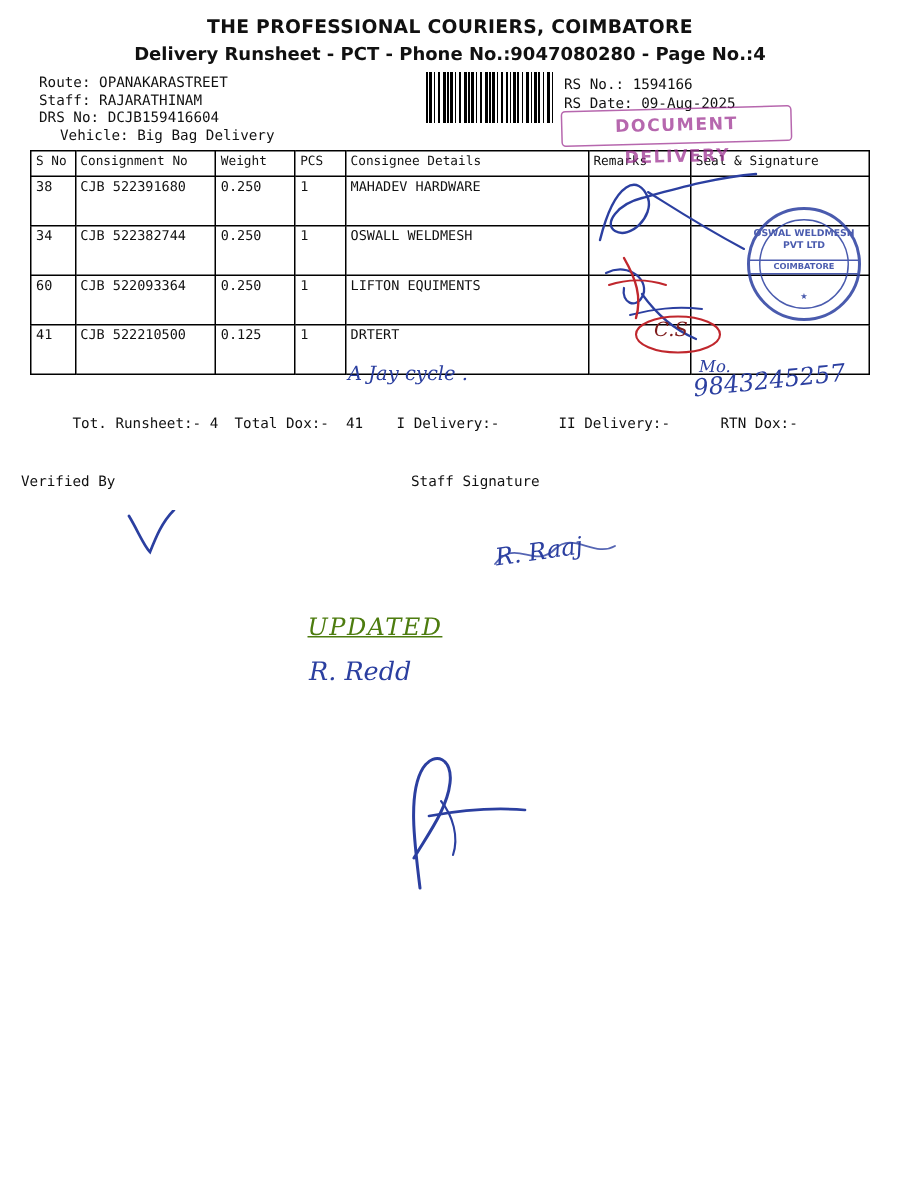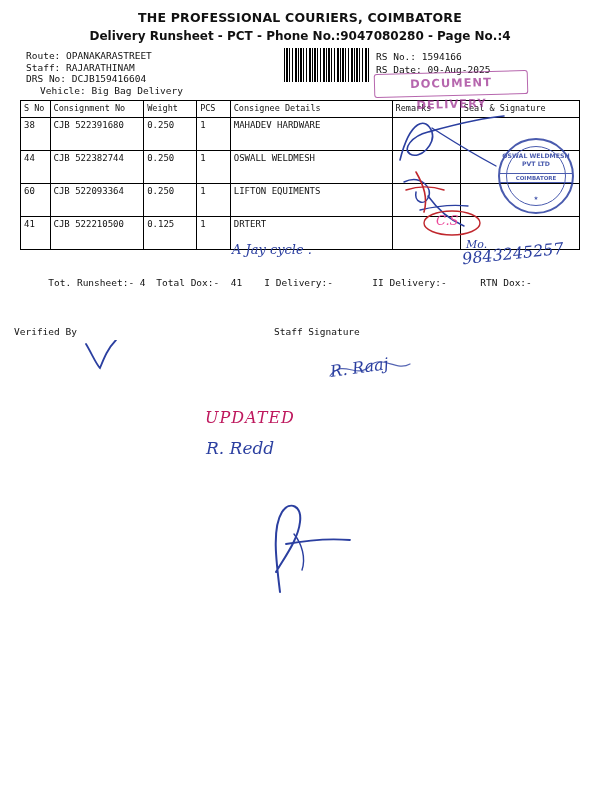--- a/index.html
+++ b/index.html
@@ -129,42 +129,42 @@
   .entered {
     margin-top: 4px;
     padding-left: 14px;
     font-size: 9.5px;
     line-height: 16px;
     white-space: pre;
   }
   .entered .gap { display: inline-block; width: 40px; }
 
   .verified {
-    margin-top: 16px;
+    margin-top: 6px;
     padding-left: 14px;
     font-size: 9.5px;
     position: relative;
     height: 20px;
   }
   .staff-sign {
     position: absolute;
     left: 274px;
     top: 0;
     font-size: 9.5px;
   }
 
   
   .ink {
     position: absolute;
     color: #2b3fa0;
     font-family: "DejaVu Serif", serif;
     pointer-events: none;
   }
-  .ink-red { color: #ec4899; }
-  .ink-purple { color: #be185d; }
+  .ink-red { color: #7f1d1d; }
+  .ink-purple { color: #4d7c0f; text-decoration: underline; }
 
   .stamp-doc {
     position: absolute;
     left: 374px;
     top: 62px;
     width: 152px;
     height: 22px;
     border: 1.5px solid #9b2d8f;
     border-radius: 3px;
     color: #9b2d8f;
@@ -274,21 +274,21 @@
       <tr>
         <td>38</td>
         <td>CJB 522391680</td>
         <td>0.250</td>
         <td>1</td>
         <td>MAHADEV HARDWARE</td>
         <td></td>
         <td></td>
       </tr>
       <tr>
-        <td>44</td>
+        <td>34</td>
         <td>CJB 522382744</td>
         <td>0.250</td>
         <td>1</td>
         <td>OSWALL WELDMESH</td>
         <td></td>
         <td></td>
       </tr>
       <tr>
         <td>60</td>
         <td>CJB 522093364</td>

